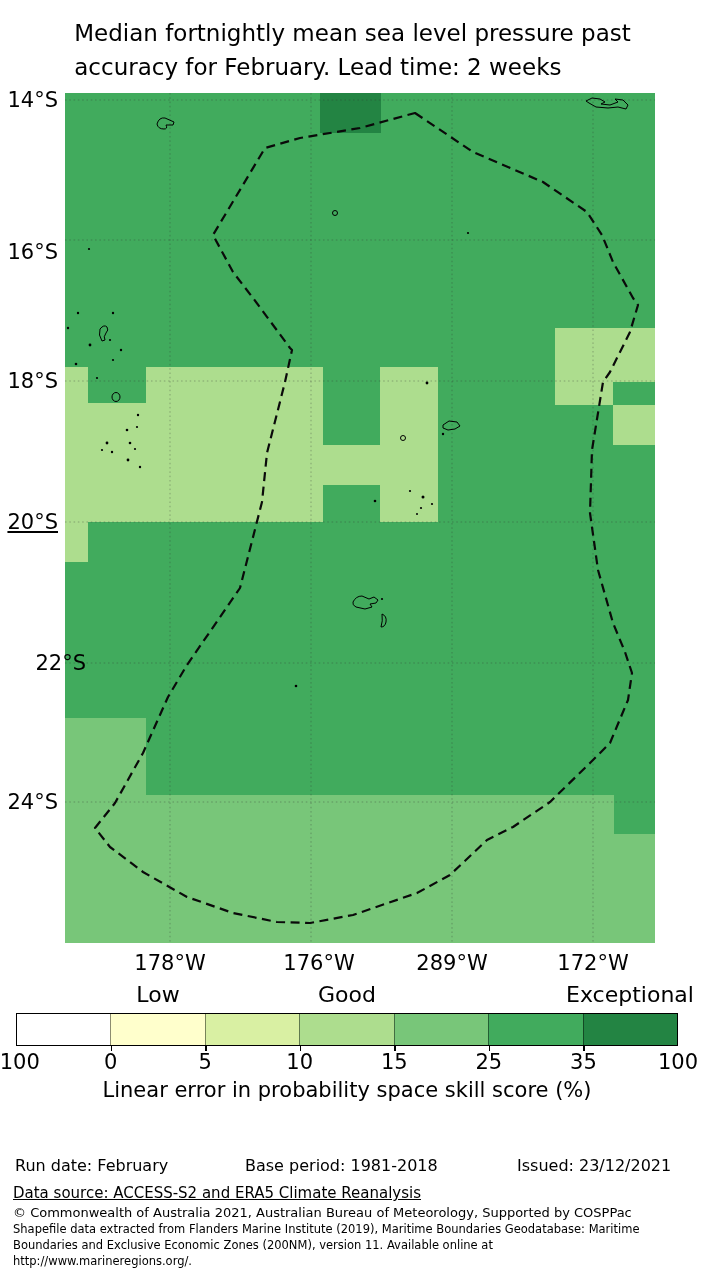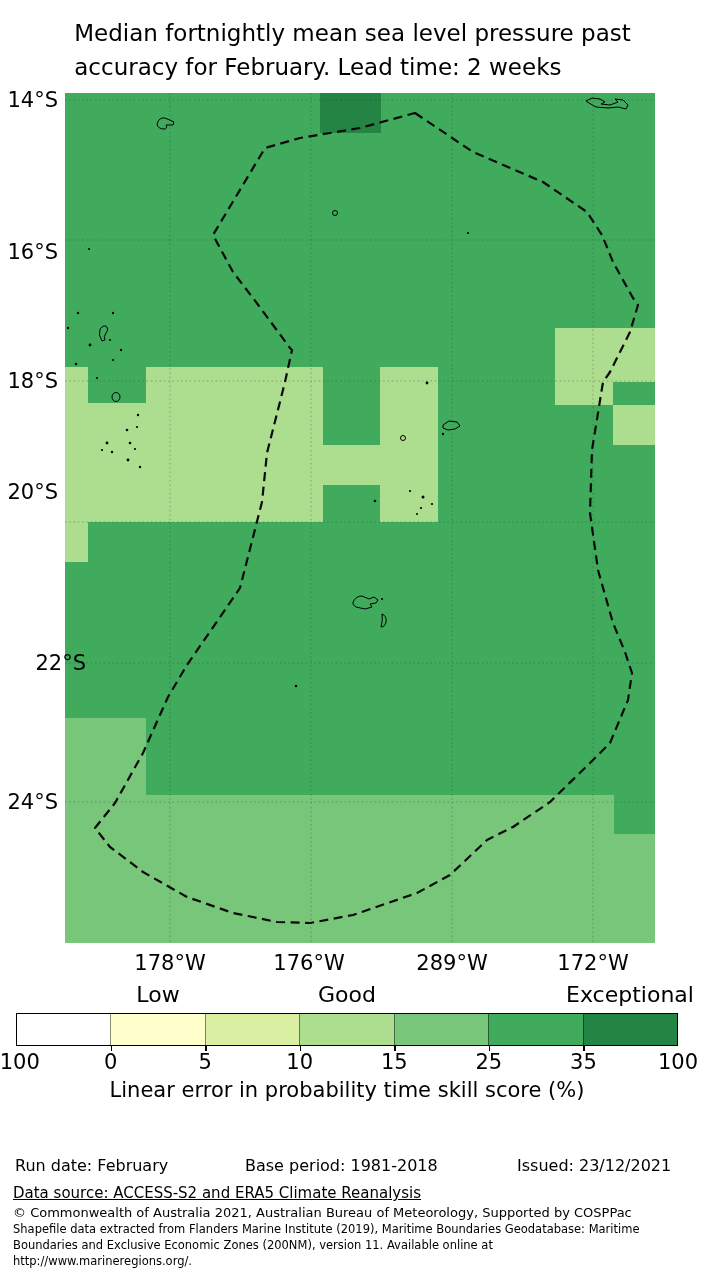--- a/index.html
+++ b/index.html
@@ -111,27 +111,27 @@
            422,747 385,782 352,800 288,822 245,830 212,829 168,820 122,804 78,779 45,754 30,735
            50,710 78,660 103,604 122,572 153,527 175,495 197,409 202,360 220,289 227,257 225,255
            208,232 188,205 168,179 148,142 200,55 235,45 295,35 Z"></path>
     </svg>
   </div>
 
   <div id="lat-labels">
       <span class="lat-label" style="left: 2px; top: 89px;">14°S</span>
       <span class="lat-label" style="left: 2px; top: 241px;">16°S</span>
       <span class="lat-label" style="left: 2px; top: 370px;">18°S</span>
-      <span class="lat-label" style="left: 2px; top: 481px;">20°S</span>
+      <span class="lat-label" style="left: 2px; top: 511px; text-decoration: underline;">20°S</span>
       <span class="lat-label" style="left: 14px; top: 652px; margin-left: 16px;">22°S</span>
       <span class="lat-label" style="left: 2px; top: 791px;">24°S</span>
     </div>
   <div id="lon-labels">
       <span class="lon-label" style="left: 125px; top: 951px;">178°W</span>
-      <span class="lon-label" style="left: 264px; top: 951px; text-align: center;">176°W</span>
+      <span class="lon-label" style="left: 274px; top: 951px; text-align: center;">176°W</span>
       <span class="lon-label" style="left: 407px; top: 951px;">289°W</span>
       <span class="lon-label" style="left: 548px; top: 951px;">172°W</span>
     </div>
 
   <span class="band-label" style="left:158px">Low</span>
   <span class="band-label" style="left:347px">Good</span>
   <span class="band-label" style="left:630px">Exceptional</span>
 
   <div id="cbar">
       <div class="seg" style="background: rgb(255, 255, 255);"></div>
@@ -152,21 +152,21 @@
       <span class="cb-ticklabel" style="left: 299.714px;">10</span>
       <div class="cb-tick" style="left: 394.286px;"></div>
       <span class="cb-ticklabel" style="left: 394.286px;">15</span>
       <div class="cb-tick" style="left: 488.857px;"></div>
       <span class="cb-ticklabel" style="left: 488.857px;">25</span>
       <div class="cb-tick" style="left: 583.429px;"></div>
       <span class="cb-ticklabel" style="left: 583.429px;">35</span>
       <span class="cb-ticklabel" style="left: 678px;">100</span>
     </div>
 
-  <div class="caption">Linear error in probability time skill score (%)</div>
+  <div class="caption">Linear error in probability space skill score (%)</div>
 
   <span class="meta-row" style="left:15px">Run date: February</span>
   <span class="meta-row" style="left:245px">Base period: 1981-2018</span>
   <span class="meta-row" style="left:517px">Issued: 23/12/2021</span>
 
   <div class="datasource">Data source: ACCESS-S2 and ERA5 Climate Reanalysis</div>
   <div class="copyright">© Commonwealth of Australia 2021, Australian Bureau of Meteorology, Supported by COSPPac</div>
   <div class="shpline" style="top:1222px">Shapefile data extracted from Flanders Marine Institute (2019), Maritime Boundaries Geodatabase: Maritime</div>
   <div class="shpline" style="top:1238px">Boundaries and Exclusive Economic Zones (200NM), version 11. Available online at</div>
   <div class="shpline" style="top:1254px">http://www.marineregions.org/.</div>

